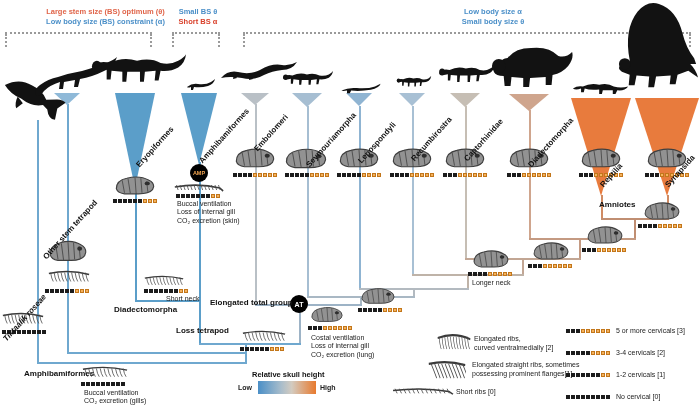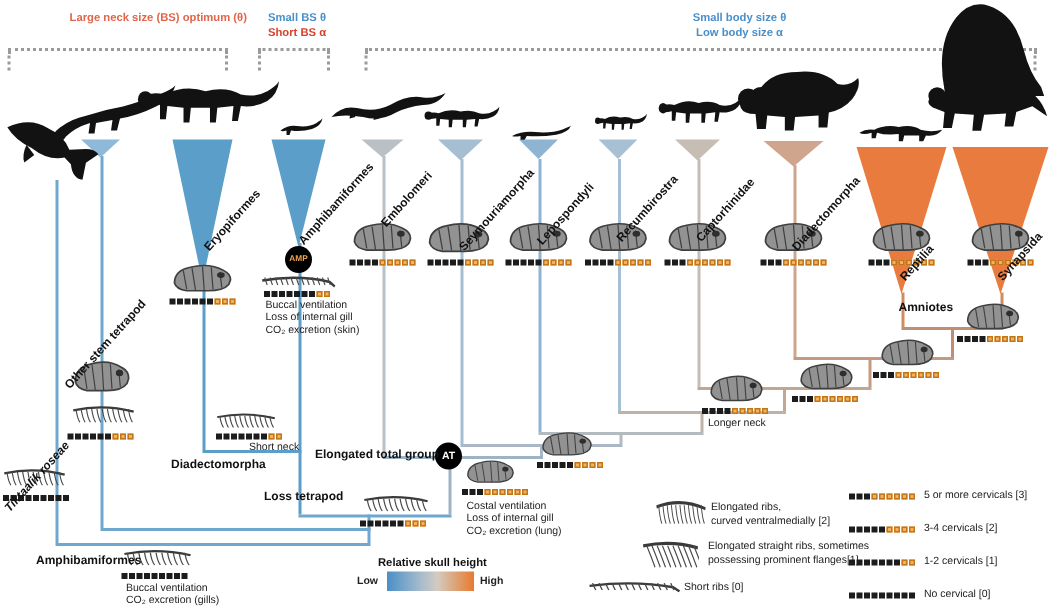--- a/index.html
+++ b/index.html
@@ -41,29 +41,30 @@
 </head>
 <body>
 
 <div id="fig">
 
   <div class="bracket" style="left:5px;top:32px;width:147px"></div>
   <div class="bracket" style="left:172px;top:32px;width:48px"></div>
   <div class="bracket" style="left:243px;top:32px;width:448px"></div>
 
   <div class="blab" style="left:18px;top:7px;width:175px">
-    <div style="color: rgb(224, 101, 74);">Large neck size (BS) optimum (θ)</div>
+    <div style="color: rgb(224, 101, 74);">Large stem size (BS) optimum (θ)</div>
+    <div style="color: rgb(74, 143, 200);">Low body size (BS) constraint (α)</div>
   </div>
   <div class="blab" style="left:156px;top:7px;width:84px">
     <div style="color: rgb(74, 143, 200); text-align: center;">Small BS θ</div>
     <div style="color: rgb(217, 64, 42);">Short BS α</div>
   </div>
   <div class="blab" style="left:398px;top:7px;width:190px">
+    <div style="color: rgb(74, 143, 200);">Low body size α</div>
     <div style="color: rgb(74, 143, 200);">Small body size θ</div>
-    <div style="color: rgb(74, 143, 200);">Low body size α</div>
   </div>
 
   <div class="vl" style="left:37px;top:120px;height:242px;background:#6FA8CF"></div>
   <div class="vl" style="left:67px;top:104px;height:248px;background:#6FA8CF"></div>
   <div class="vl" style="left:135px;top:186px;height:114px;background:#5B9EC9"></div>
   <div class="vl" style="left:199px;top:162px;height:181px;background:#5B9EC9"></div>
   <div class="vl" style="left:255px;top:104px;height:200px;background:#b9c0c6"></div>
   <div class="vl" style="left:307px;top:106px;height:190px;background:#a6bed2"></div>
   <div class="vl" style="left:359px;top:106px;height:182px;background:#8fb4d2"></div>
   <div class="vl" style="left:412px;top:106px;height:168px;background:#a8c0d4"></div>

